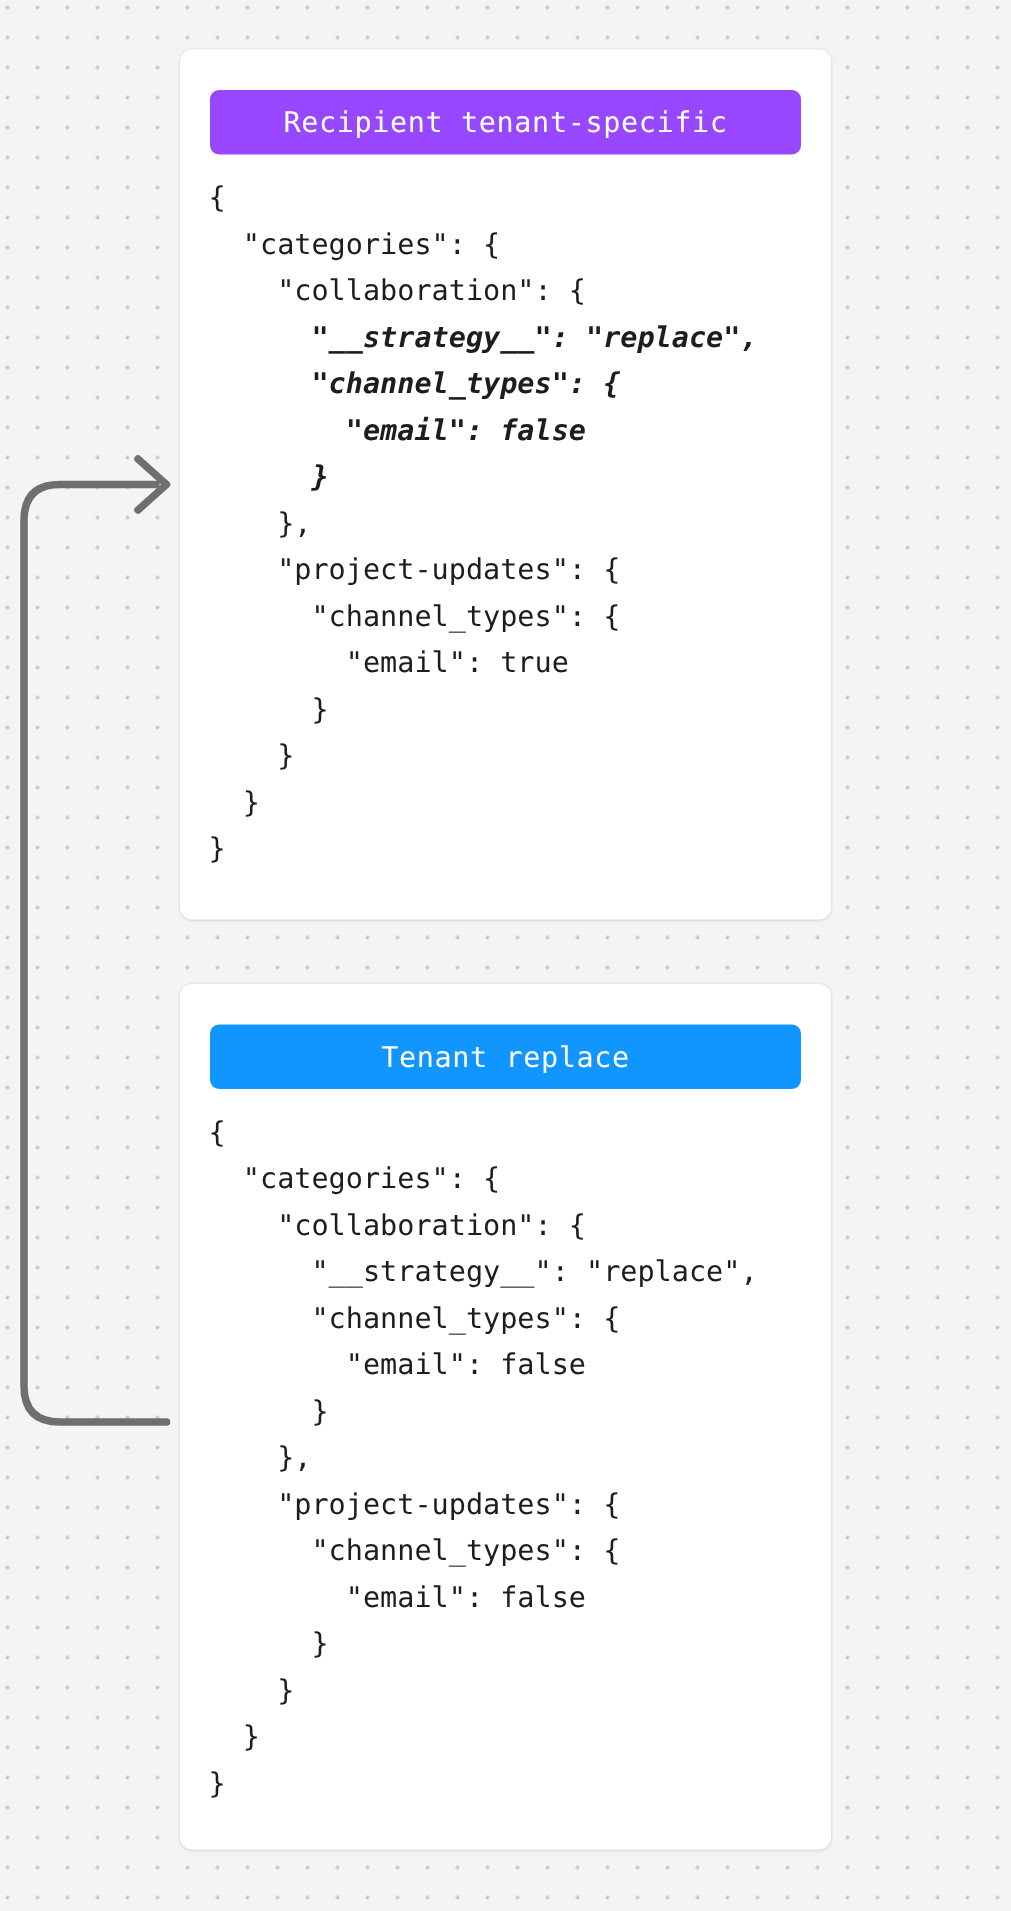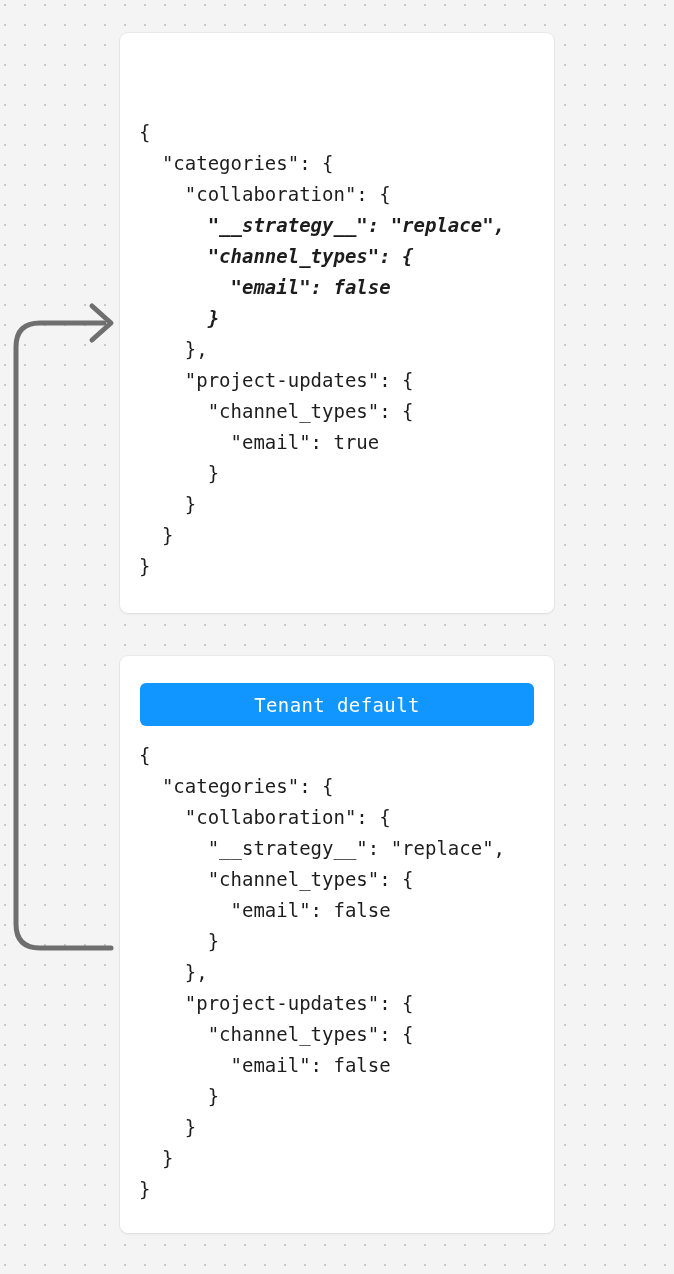--- a/index.html
+++ b/index.html
@@ -87,21 +87,22 @@
 <body style="background-color: rgb(244, 244, 244); background-image: radial-gradient(circle, rgb(201, 201, 201) 1.3px, rgba(0, 0, 0, 0) 1.4px); background-size: 20px 20px;">
 
 <div id="stage">
 
   <svg class="connector-svg" viewBox="0 0 674 1274" width="674" height="1274" xmlns="http://www.w3.org/2000/svg">
     <path id="connector-path" d="M 111 948 L 40 948 Q 16 948 16 924 L 16 347 Q 16 323 40 323 L 104 323" fill="none" stroke="#6f6f6f" stroke-width="5" stroke-linecap="round" stroke-linejoin="round"></path>
     <path id="connector-head" d="M 92 306 L 111 323 L 92 340" fill="none" stroke="#6f6f6f" stroke-width="5" stroke-linecap="round" stroke-linejoin="round"></path>
   </svg>
 
   <div class="card" id="card-recipient">
+    <div class="card-header" id="header-recipient" style="background: rgb(151, 71, 255); color: rgb(255, 255, 255);">Recipient tenant-specific</div>
     <div class="code-block" id="code-recipient"><span class="code-line">{</span><span class="code-line">  "categories": {</span><span class="code-line">    "collaboration": {</span><span class="code-line em">      "__strategy__": "replace",</span><span class="code-line em">      "channel_types": {</span><span class="code-line em">        "email": false</span><span class="code-line em">      }</span><span class="code-line">    },</span><span class="code-line">    "project-updates": {</span><span class="code-line">      "channel_types": {</span><span class="code-line">        "email": true</span><span class="code-line">      }</span><span class="code-line">    }</span><span class="code-line">  }</span><span class="code-line">}</span></div>
   </div>
 
   <div class="card" id="card-tenant">
-    <div class="card-header" id="header-tenant" style="background: rgb(17, 149, 255); color: rgb(255, 255, 255);">Tenant default</div>
+    <div class="card-header" id="header-tenant" style="background: rgb(17, 149, 255); color: rgb(255, 255, 255);">Tenant replace</div>
     <div class="code-block" id="code-tenant"><span class="code-line">{</span><span class="code-line">  "categories": {</span><span class="code-line">    "collaboration": {</span><span class="code-line">      "__strategy__": "replace",</span><span class="code-line">      "channel_types": {</span><span class="code-line">        "email": false</span><span class="code-line">      }</span><span class="code-line">    },</span><span class="code-line">    "project-updates": {</span><span class="code-line">      "channel_types": {</span><span class="code-line">        "email": false</span><span class="code-line">      }</span><span class="code-line">    }</span><span class="code-line">  }</span><span class="code-line">}</span></div>
   </div>
 
 </div>
 
 </body></html>

